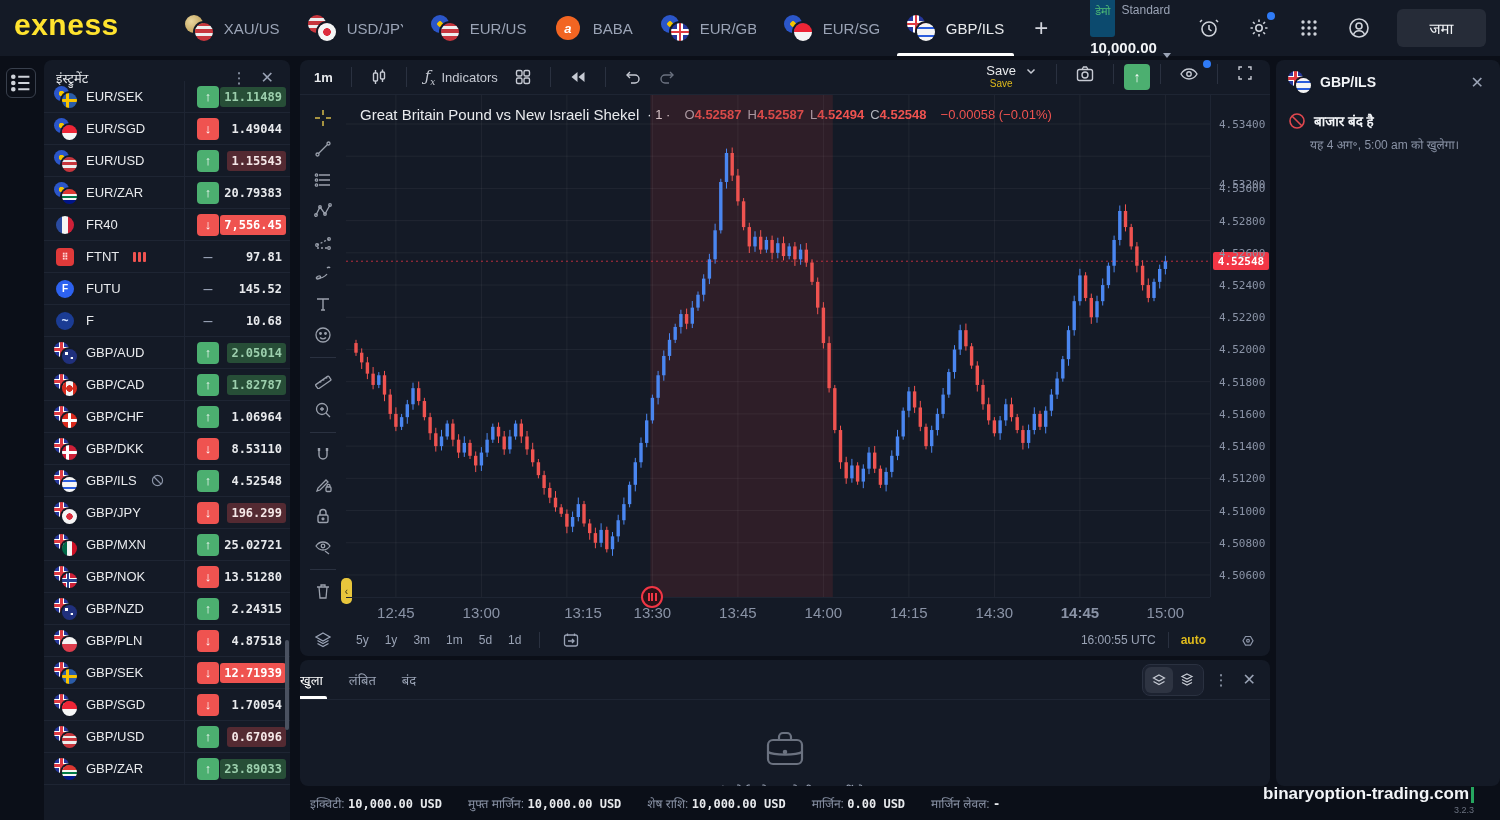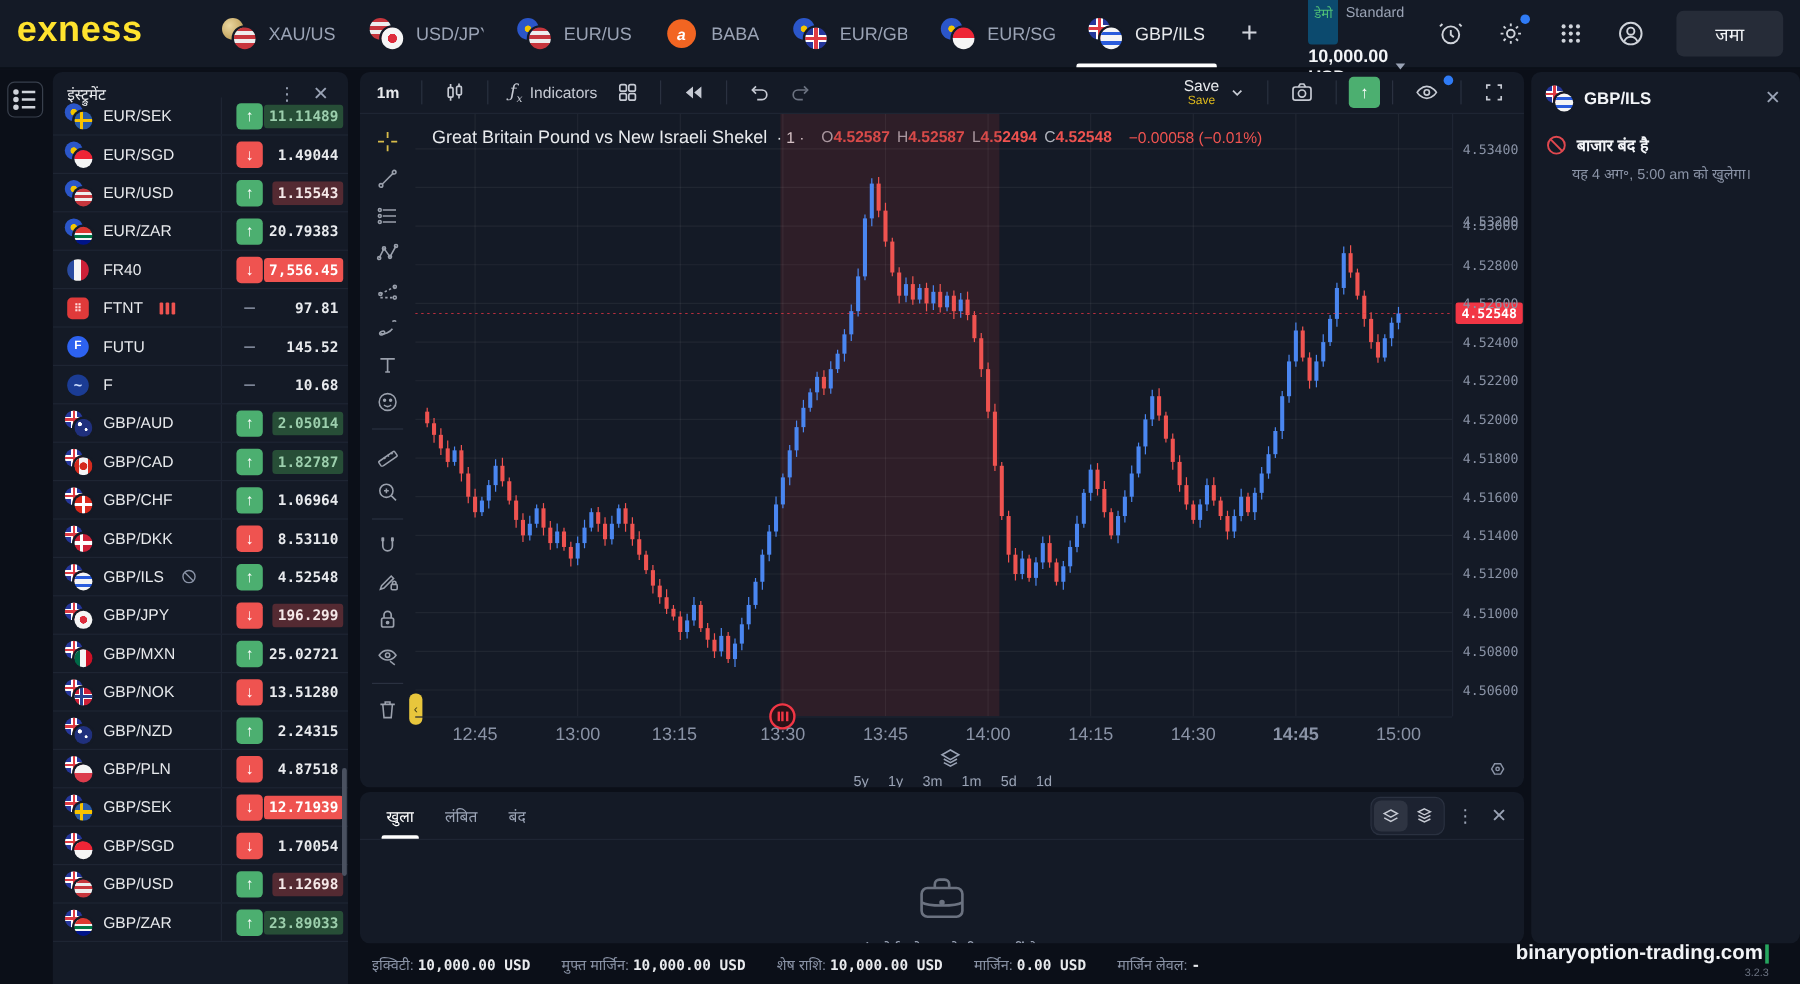--- a/index.html
+++ b/index.html
@@ -103,21 +103,21 @@
   
   #chart-card { position:absolute; left:300px; top:60px; width:970px; height:596px; background:#141a26; border-radius:8px; overflow:hidden; }
   #chart-toolbar { height:35px; display:flex; align-items:center; border-bottom:1px solid #1e2533; color:#c6cad3; font-size:13px; }
   .ct-sep { width:1px; height:20px; background:#2a3140; margin:0 10px; }
   .ct-item { display:flex; align-items:center; gap:6px; padding:0 8px; cursor:pointer; color:#c6cad3; }
   .ct-item svg { display:block; }
   #tf-label { padding-left:14px; font-weight:bold; color:#e8eaed; }
   #fx-glyph { font-style:italic; font-family:"DejaVu Serif", serif; font-size:15px; }
   #fx-glyph sub { font-size:9px; }
   .dim { color:#6b7280; }
-  #save-wrap { margin-left:auto; display:flex; align-items:center; }
+  #save-wrap { margin-left:auto; display:flex; align-items:flex-start; }
   #save-block { display:flex; flex-direction:column; align-items:center; line-height:1; cursor:pointer; }
   #save-main { color:#e8eaed; font-size:13px; }
   #save-sub { color:#e0bb1c; font-size:10px; margin-top:2px; }
   #order-btn { width:26px; height:26px; border-radius:4px; background:#4caf70; color:#fff; border:none; font-size:14px; cursor:pointer; }
   #eye-wrap { position:relative; }
 
   #tools-col { position:absolute; left:0; top:35px; width:46px; bottom:33px; display:flex; flex-direction:column; align-items:center; padding-top:8px; }
   .tool { width:30px; height:30px; display:flex; align-items:center; justify-content:center; color:#9aa0ac; cursor:pointer; margin-bottom:1px; }
   .tool.crosshair { color:#d8bc4a; }
   .tool-sep { width:26px; height:1px; background:#2a3140; margin:6px 0; }
@@ -126,41 +126,41 @@
   #price-axis { position:absolute; right:0; top:35px; width:60px; height:502px; border-left:1px solid #1e2533; }
   .pa-label { position:absolute; left:8px; color:#8a93a6; font-size:11px; font-family:"DejaVu Sans Mono", monospace; }
   #price-tag { position:absolute; left:2px; width:56px; height:18px; background:#f23645; color:#fff; border-radius:2px; font-size:11px; font-weight:bold; font-family:"DejaVu Sans Mono", monospace; display:flex; align-items:center; justify-content:center; }
   #axis-gear { position:absolute; right:14px; bottom:6px; color:#8a93a6; }
 
   #time-axis { position:absolute; left:46px; right:60px; top:537px; height:26px; border-top:1px solid #1e2533; }
   .ta-label { position:absolute; top:6px; transform:translateX(-50%); color:#8a93a6; font-size:15px; }
   #pause-badge { position:absolute; left:295px; top:-12px; width:22px; height:22px; border-radius:50%; background:#2b1218; border:2px solid #f23645; display:flex; align-items:center; justify-content:center; gap:1.5px; }
   #pause-badge i { width:2px; height:8px; background:#f23645; }
 
-  #chart-bottom { position:absolute; left:0; right:0; bottom:0; height:33px; display:flex; align-items:center; color:#9aa3b5; font-size:12px;flex-direction:column; }
+  #chart-bottom { position:absolute; left:0; right:0; bottom:0; height:33px; display:flex; align-items:center; color:#9aa3b5; font-size:12px; }
   #obj-tree { margin-left:14px; color:#9aa3b5; cursor:pointer; }
   #ranges { display:flex; gap:4px; margin-left:18px; }
   .range-btn { padding:3px 6px; cursor:pointer; }
   #goto-icon { margin-left:10px; color:#9aa3b5; cursor:pointer; }
   #clock-wrap { margin-left:auto; display:flex; align-items:center; margin-right:64px; }
   #clock { color:#9aa3b5; }
   #auto-label { color:#e0bb1c; font-weight:bold; cursor:pointer; }
   .cb-sep { width:1px; height:16px; background:#2a3140; margin:0 12px; }
   #collapse-handle { position:absolute; left:-5px; top:483px; width:11px; height:26px; background:#e8c63c; border-radius:5px; color:#3a3313; font-size:10px; display:flex; align-items:center; justify-content:center; cursor:pointer; }
 
   #legend { position:absolute; left:60px; top:45px; display:flex; align-items:center; gap:8px; white-space:nowrap; }
   #chart-title { color:#e8eaed; font-size:15px; }
   #chart-tf { color:#e8eaed; font-size:13px; }
   .ohlc-k { color:#b2b5be; font-size:13px; margin-left:6px; }
   .ohlc-v { color:#ef5350; font-size:13px; font-weight:bold; }
   #ohlc-change { color:#ef5350; font-size:13px; margin-left:6px; }
 
   
   #positions { position:absolute; left:300px; top:660px; width:970px; height:126px; background:#141a26; border-radius:8px; overflow:hidden; }
-  #pos-tabs { height:40px; display:flex; align-items:center; border-bottom:1px solid #1e2533; padding-left:22px; gap:26px; }
+  #pos-tabs { height:40px; display:flex; align-items:center; border-bottom:1px solid #1e2533; padding-left:0; gap:26px; }
   .pos-tab { position:relative; color:#9aa3b5; font-size:13px; height:100%; display:flex; align-items:center; cursor:pointer; }
   .pos-tab.active { color:#fff; }
   .pos-tab.active::after { content:""; position:absolute; left:-4px; right:-4px; bottom:0; height:3px; background:#fff; border-radius:2px 2px 0 0; }
   #pos-actions { margin-left:auto; display:flex; align-items:center; margin-right:10px; }
   #view-toggle { display:flex; border:1px solid #2a3140; background:#1c2230; border-radius:8px; padding:2px; }
   .vt-btn { width:28px; height:26px; display:flex; align-items:center; justify-content:center; color:#c6cad3; border-radius:6px; cursor:pointer; }
   .vt-btn.active { background:#2e3442; }
   #pos-empty { position:absolute; left:0; right:0; top:40px; bottom:0; overflow:hidden; text-align:center; }
   #briefcase { margin-top:28px; color:#6b7280; }
   #empty-text { color:#9aa3b5; font-size:14px; margin-top:14px; }
@@ -582,21 +582,21 @@
       <div class="inst-row">
         <div class="inst-left">
           <span class="ipair">
             <span class="flag f-uk first"></span>
             <span class="flag f-us second"></span>
           </span>
           <span class="inst-sym">GBP/USD</span>
         </div>
         <div class="inst-right">
           <span class="dirchip up">↑</span>
-          <span class="pricecell"><span class="pricechip darkred">1.12698</span></span>
+          <span class="pricecell"><span class="pricechip darkred">0.67096</span></span>
         </div>
       </div>
       <div class="inst-row">
         <div class="inst-left">
           <span class="ipair">
             <span class="flag f-uk first"></span>
             <span class="flag f-za second"></span>
           </span>
           <span class="inst-sym">GBP/ZAR</span>
         </div>
@@ -1150,21 +1150,21 @@
   </div>
 
   <div id="time-axis">
     <div id="pause-badge">
         <i></i>
         <i></i>
         <i></i>
       </div>
   <div class="ta-label" style="left: 49.9px;">12:45</div>
       <div class="ta-label" style="left: 135.4px;">13:00</div>
-      <div class="ta-label" style="left: 216px;">13:15</div>
+      <div class="ta-label" style="left: 237px;">13:15</div>
       <div class="ta-label" style="left: 306.4px;">13:30</div>
       <div class="ta-label" style="left: 391.9px;">13:45</div>
       <div class="ta-label" style="left: 477.4px;">14:00</div>
       <div class="ta-label" style="left: 562.9px;">14:15</div>
       <div class="ta-label" style="left: 648.4px;">14:30</div>
       <div class="ta-label" style="left: 733.9px; font-weight: bold;">14:45</div>
       <div class="ta-label" style="left: 819.4px;">15:00</div>
     </div>
 
   <div id="chart-bottom">

